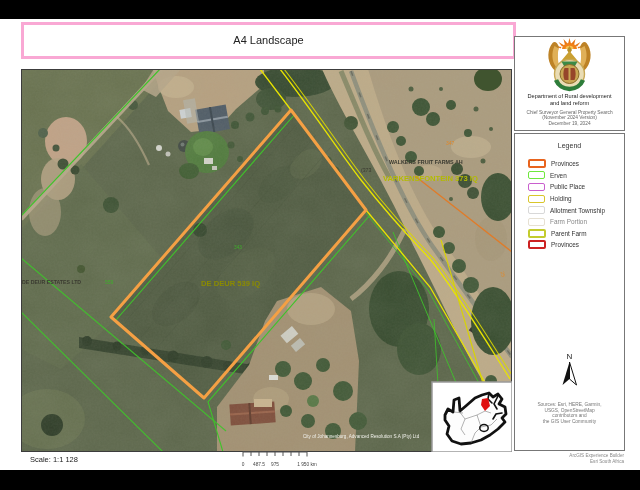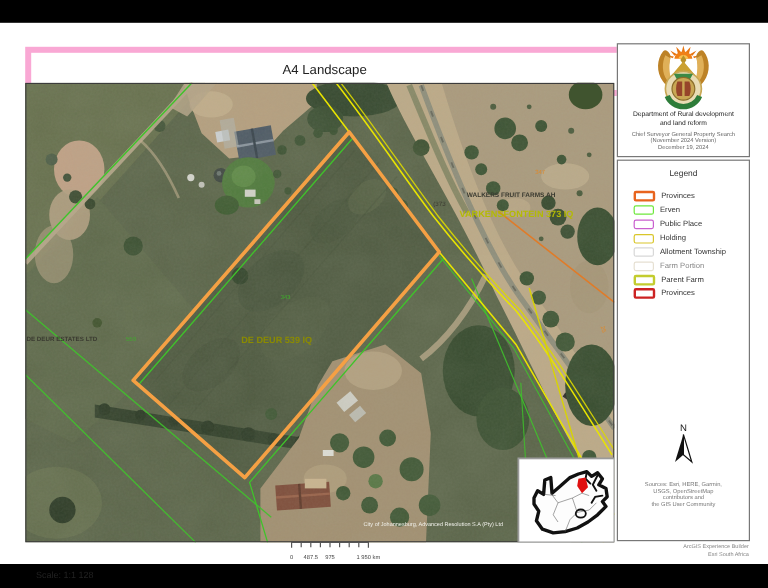--- a/index.html
+++ b/index.html
@@ -1,23 +1,23 @@
 <!DOCTYPE html>
 <html><head>
 <meta charset="utf-8">
 <style>
   html,body{margin:0;padding:0;}
   body{width:640px;height:490px;background:#000;font-family:"Liberation Sans",sans-serif;position:relative;overflow:hidden;}
   .page{position:absolute;left:0;top:19px;width:640px;height:451px;background:#fff;}
-  .titlebox{position:absolute;left:21px;top:20px;width:489px;height:31px;border:5px solid #f9a8d4;background:#fff;text-align:center;}
+  .titlebox{position:absolute;left:21px;top:3px;width:489px;height:31px;border:3px solid #f9a8d4;background:#fff;text-align:center;}
   .titlebox span{font-size:11px;color:#222;line-height:31px;}
   .mapwrap{position:absolute;left:21px;top:50px;width:538px;height:383px;border:0;}
   .deptbox{position:absolute;left:514px;top:17px;width:109px;height:93px;border:1px solid #777;background:#fff;}
   .legendbox{position:absolute;left:514px;top:114px;width:109px;height:316px;border:1px solid #777;background:#fff;}
-  .scaletext{position:absolute;left:30px;top:456px;font-size:7.5px;color:#222;}
+  .scaletext{position:absolute;left:30px;top:436px;font-size:7.5px;color:#222;}
   .arcgis{position:absolute;right:16px;top:434px;font-size:4.6px;color:#888;text-align:right;line-height:5.6px;}
 </style>
 </head>
 <body>
 
 <div class="page">
 
   <div class="titlebox"><span>A4 Landscape</span></div>
 
   <div class="mapwrap">

